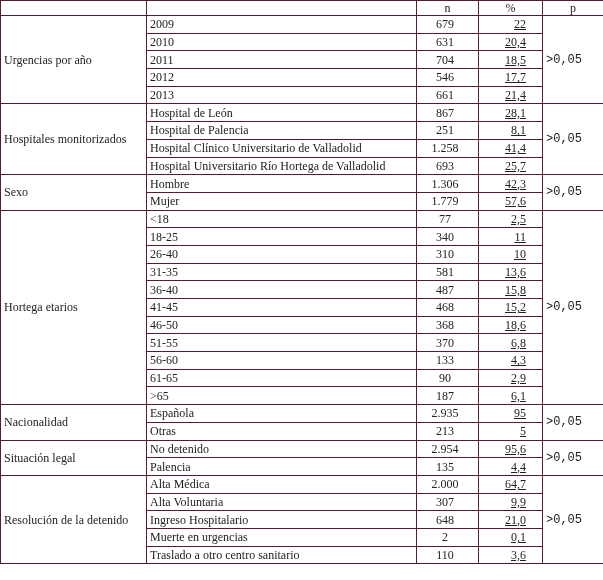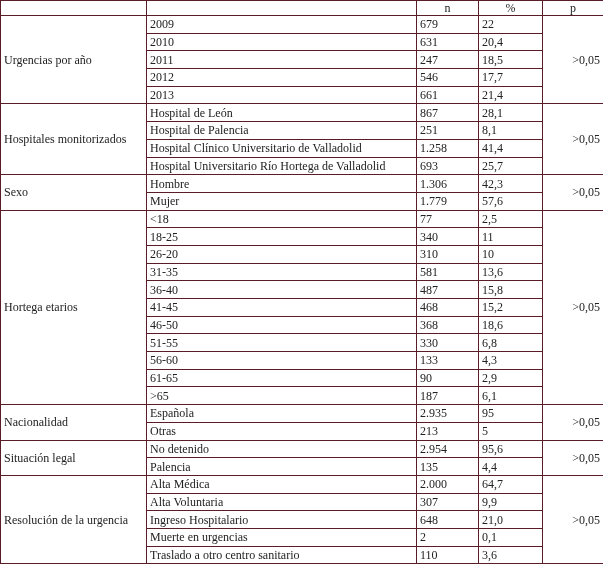--- a/index.html
+++ b/index.html
@@ -20,25 +20,25 @@
     font-weight: normal;
     white-space: nowrap;
     overflow: hidden;
   }
   th { height: 14px; }
   col.c1 { width: 146px; }
   col.c2 { width: 270px; }
   col.c3 { width: 62px; }
   col.c4 { width: 64px; }
   col.c5 { width: 61px; }
-  .num { text-align: left; padding-right: 8px; }
-  .pct { text-align: left; padding-right: 16px; }
+  .num { text-align: center; padding-right: 8px; }
+  .pct { text-align: right; padding-right: 16px; text-decoration: underline; }
   .center { text-align: center; }
   .group { vertical-align: middle; }
-  .pval { text-align: right; vertical-align: middle; }
+  .pval { text-align: left; vertical-align: middle; font-family: Liberation Mono, monospace; }
 </style>
 </head>
 <body>
 
 <table>
   <colgroup>
     <col class="c1">
       <col class="c2">
       <col class="c3">
       <col class="c4">
@@ -61,21 +61,21 @@
         <td class="pct">22</td>
         <td class="pval" rowspan="5">&gt;0,05</td>
       </tr>
       <tr>
         <td>2010</td>
         <td class="num">631</td>
         <td class="pct">20,4</td>
       </tr>
       <tr>
         <td>2011</td>
-        <td class="num">247</td>
+        <td class="num">704</td>
         <td class="pct">18,5</td>
       </tr>
       <tr>
         <td>2012</td>
         <td class="num">546</td>
         <td class="pct">17,7</td>
       </tr>
       <tr>
         <td>2013</td>
         <td class="num">661</td>
@@ -121,21 +121,21 @@
         <td class="num">77</td>
         <td class="pct">2,5</td>
         <td class="pval" rowspan="11">&gt;0,05</td>
       </tr>
       <tr>
         <td>18-25</td>
         <td class="num">340</td>
         <td class="pct">11</td>
       </tr>
       <tr>
-        <td>26-20</td>
+        <td>26-40</td>
         <td class="num">310</td>
         <td class="pct">10</td>
       </tr>
       <tr>
         <td>31-35</td>
         <td class="num">581</td>
         <td class="pct">13,6</td>
       </tr>
       <tr>
         <td>36-40</td>
@@ -147,21 +147,21 @@
         <td class="num">468</td>
         <td class="pct">15,2</td>
       </tr>
       <tr>
         <td>46-50</td>
         <td class="num">368</td>
         <td class="pct">18,6</td>
       </tr>
       <tr>
         <td>51-55</td>
-        <td class="num">330</td>
+        <td class="num">370</td>
         <td class="pct">6,8</td>
       </tr>
       <tr>
         <td>56-60</td>
         <td class="num">133</td>
         <td class="pct">4,3</td>
       </tr>
       <tr>
         <td>61-65</td>
         <td class="num">90</td>
@@ -190,21 +190,21 @@
         <td class="num">2.954</td>
         <td class="pct">95,6</td>
         <td class="pval" rowspan="2">&gt;0,05</td>
       </tr>
       <tr>
         <td>Palencia</td>
         <td class="num">135</td>
         <td class="pct">4,4</td>
       </tr>
       <tr>
-        <td class="group" rowspan="5">Resolución de la urgencia</td>
+        <td class="group" rowspan="5">Resolución de la detenido</td>
         <td>Alta Médica</td>
         <td class="num">2.000</td>
         <td class="pct">64,7</td>
         <td class="pval" rowspan="5">&gt;0,05</td>
       </tr>
       <tr>
         <td>Alta Voluntaria</td>
         <td class="num">307</td>
         <td class="pct">9,9</td>
       </tr>

